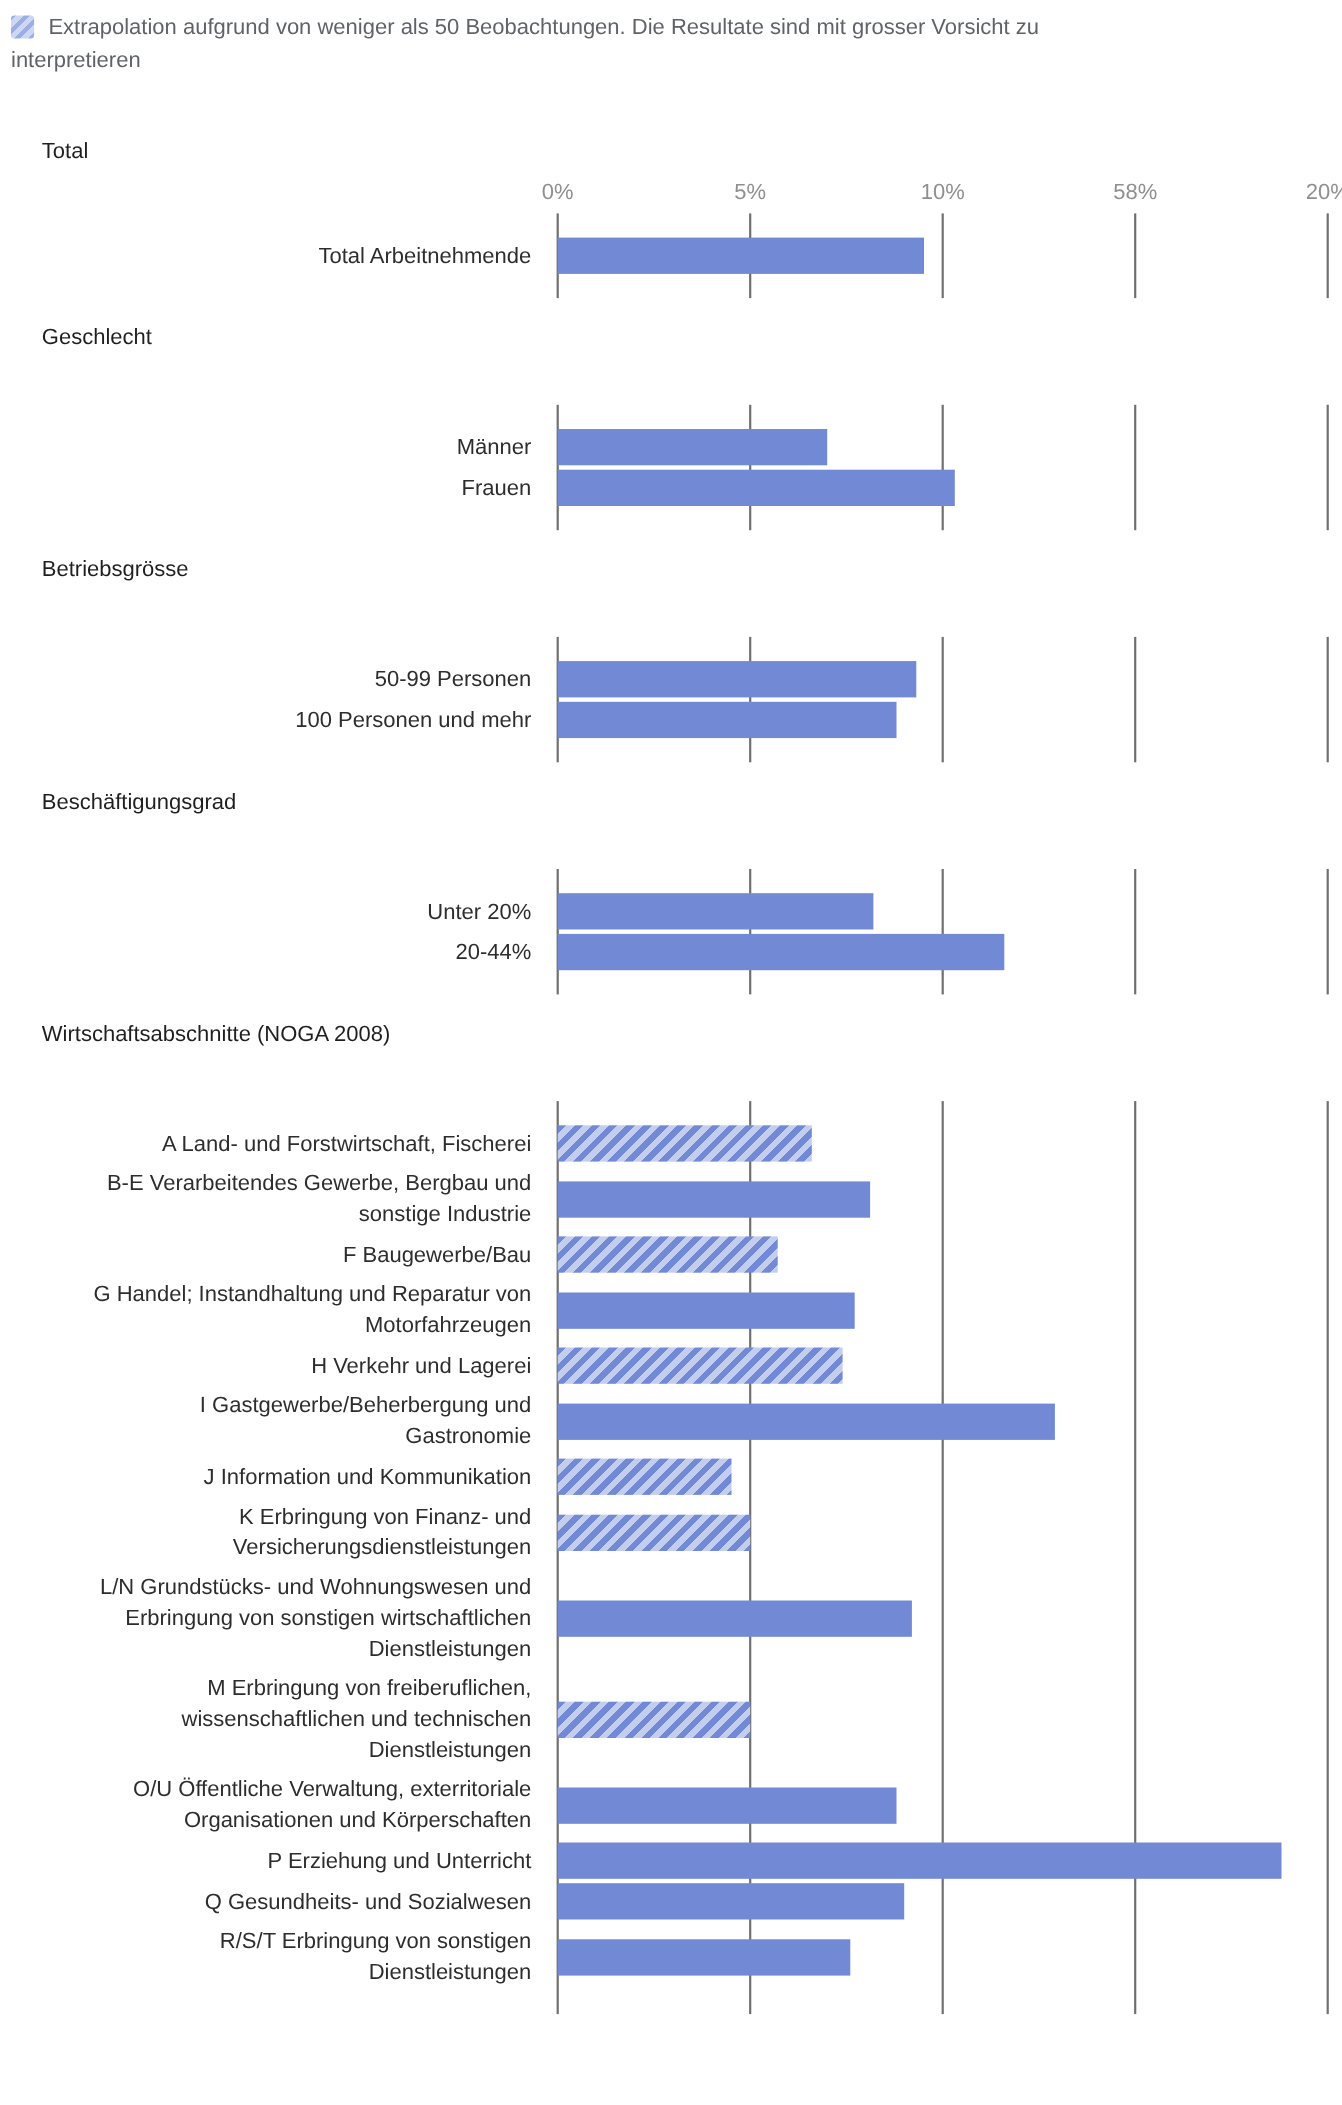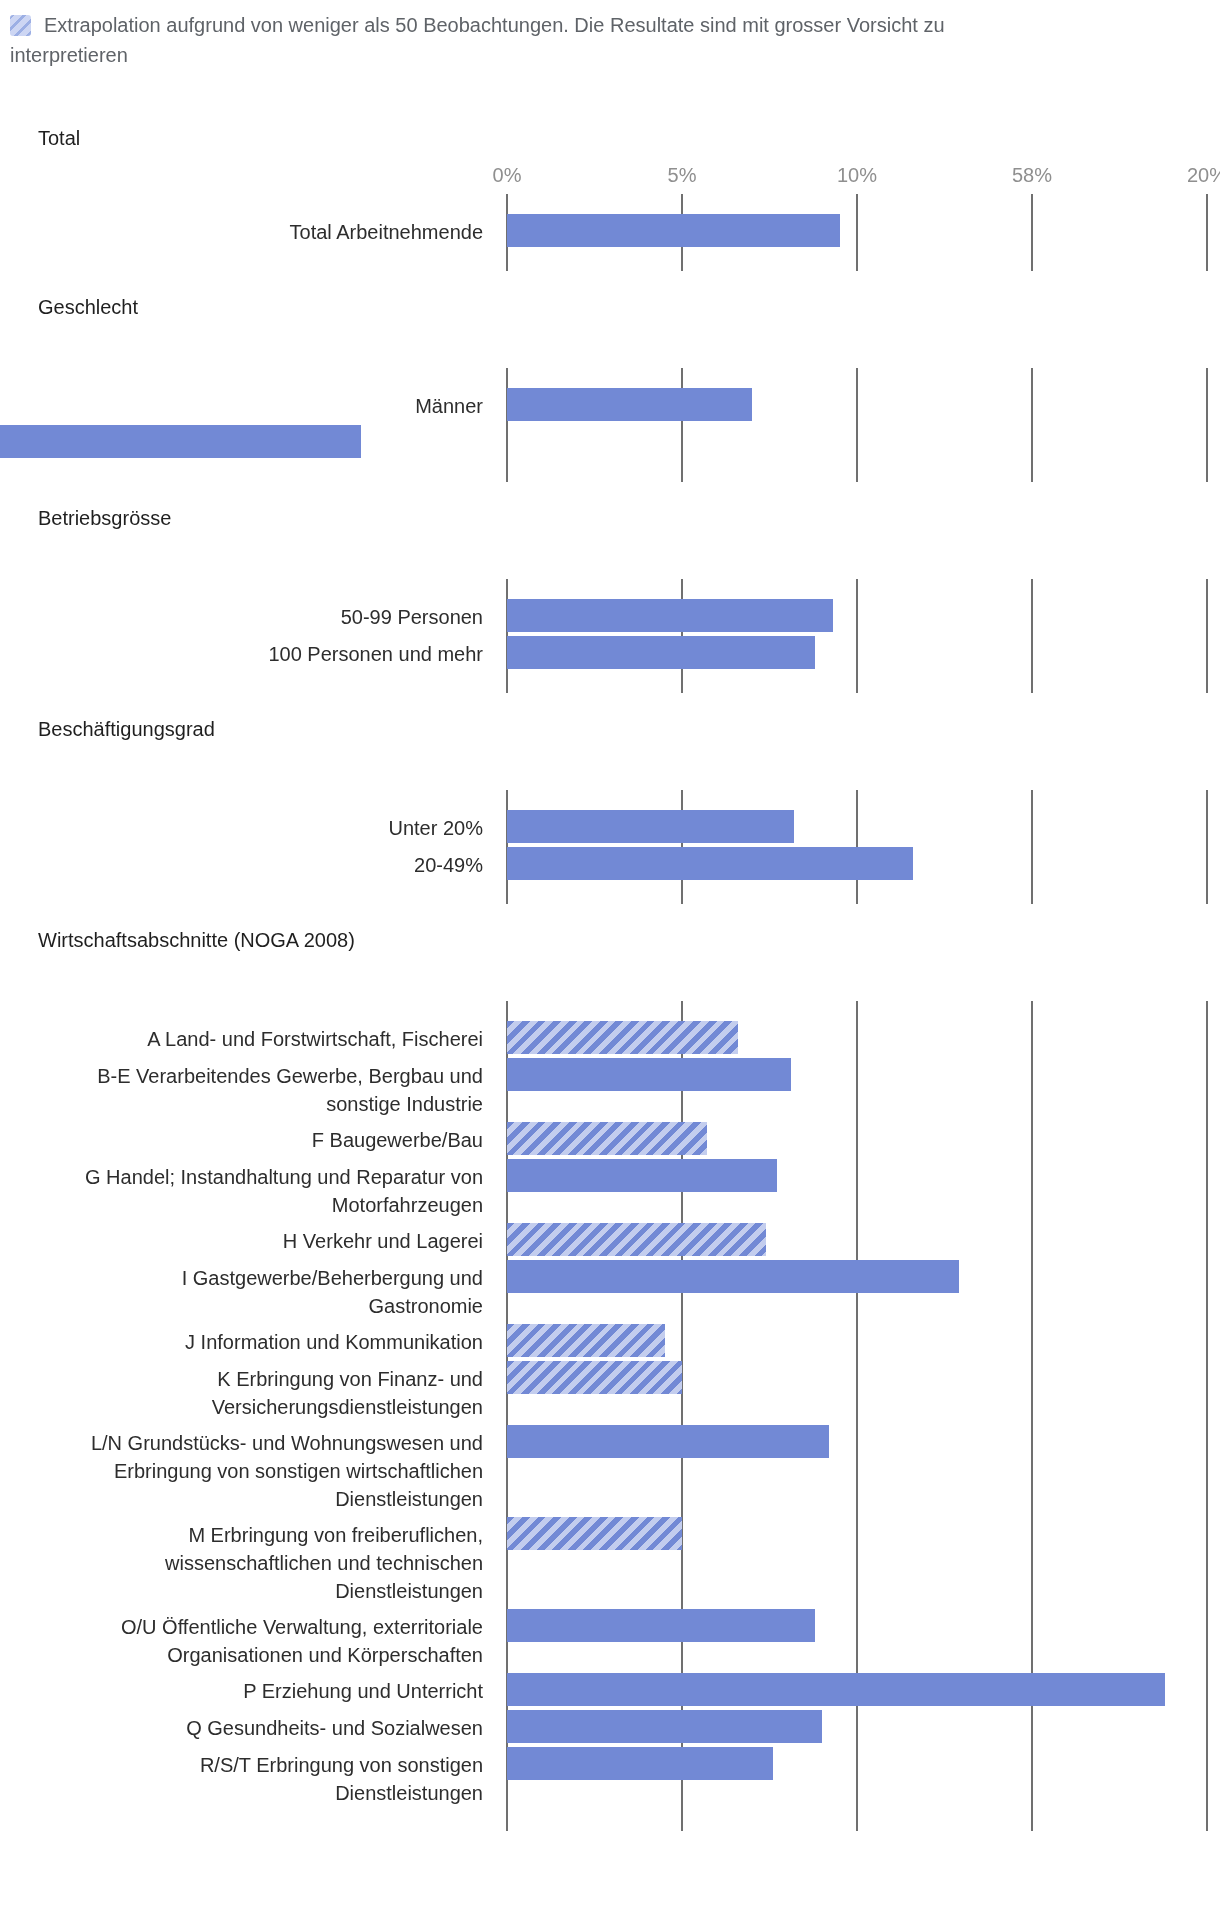--- a/index.html
+++ b/index.html
@@ -69,21 +69,21 @@
     pointer-events: none;
   }
   .gridline {
     position: absolute;
     top: 0; bottom: 0;
     width: 2px;
     margin-left: -1px;
     background: #707070;
   }
 
-  .row { display: flex; align-items: flex-start; min-height: 37px; }
+  .row { display: flex; align-items: center; min-height: 37px; }
   .row-label {
     width: 507px;
     padding: 4px 24px 4px 0;
     box-sizing: border-box;
     text-align: right;
     font-size: 20px;
     line-height: 28px;
     color: #2d2d2d;
     white-space: pre-line;
   }
@@ -153,20 +153,21 @@
           </div>
       <div class="rows">
   <div class="row">
     <div class="row-label">Männer</div>
     <div class="row-track">
       <div class="bar" style="width: 35%;"></div>
     </div>
   </div>
 
   <div class="row">
+    <div class="row-label">Frauen</div>
     <div class="row-track">
       <div class="bar" style="width: 51.5%;"></div>
     </div>
   </div>
 </div>
     </div>
   </section>
 
   <section class="section">
     <h2 class="section-title">Betriebsgrösse</h2>
@@ -211,21 +212,21 @@
           </div>
       <div class="rows">
   <div class="row">
     <div class="row-label">Unter 20%</div>
     <div class="row-track">
       <div class="bar" style="width: 41%;"></div>
     </div>
   </div>
 
   <div class="row">
-    <div class="row-label">20-49%</div>
+    <div class="row-label">20-44%</div>
     <div class="row-track">
       <div class="bar" style="width: 58%;"></div>
     </div>
   </div>
 
 
 </div>
     </div>
   </section>
 

